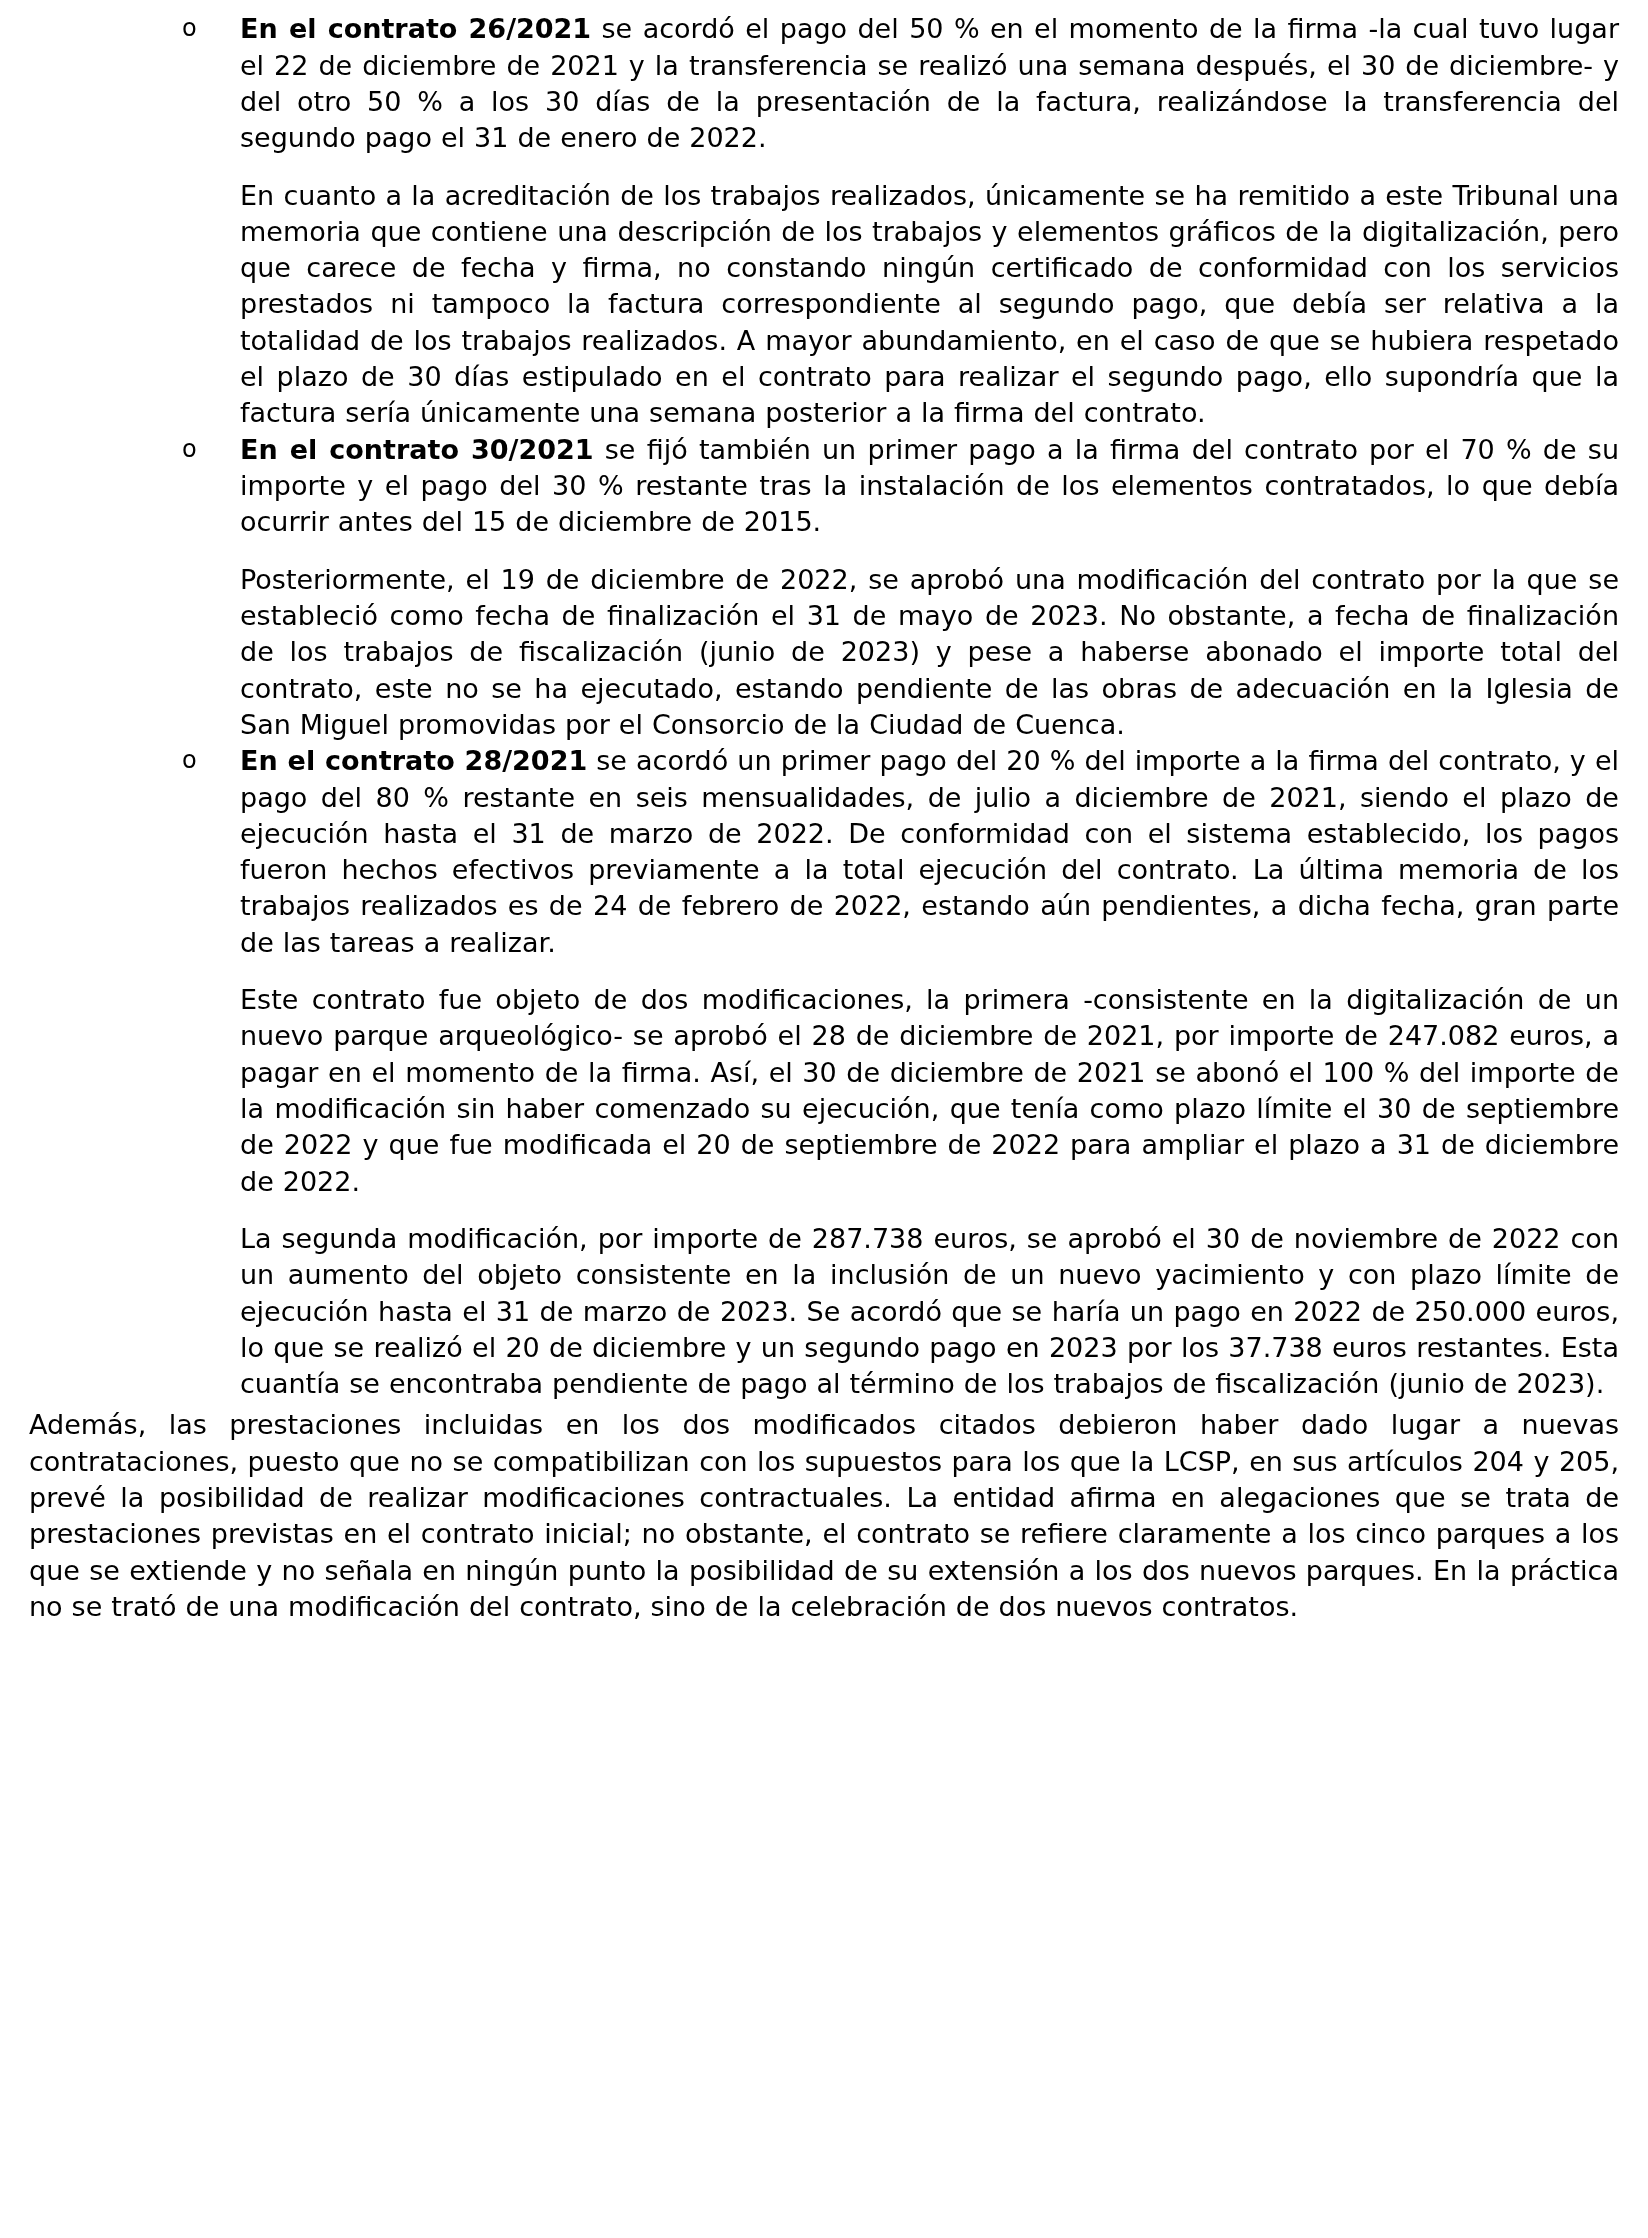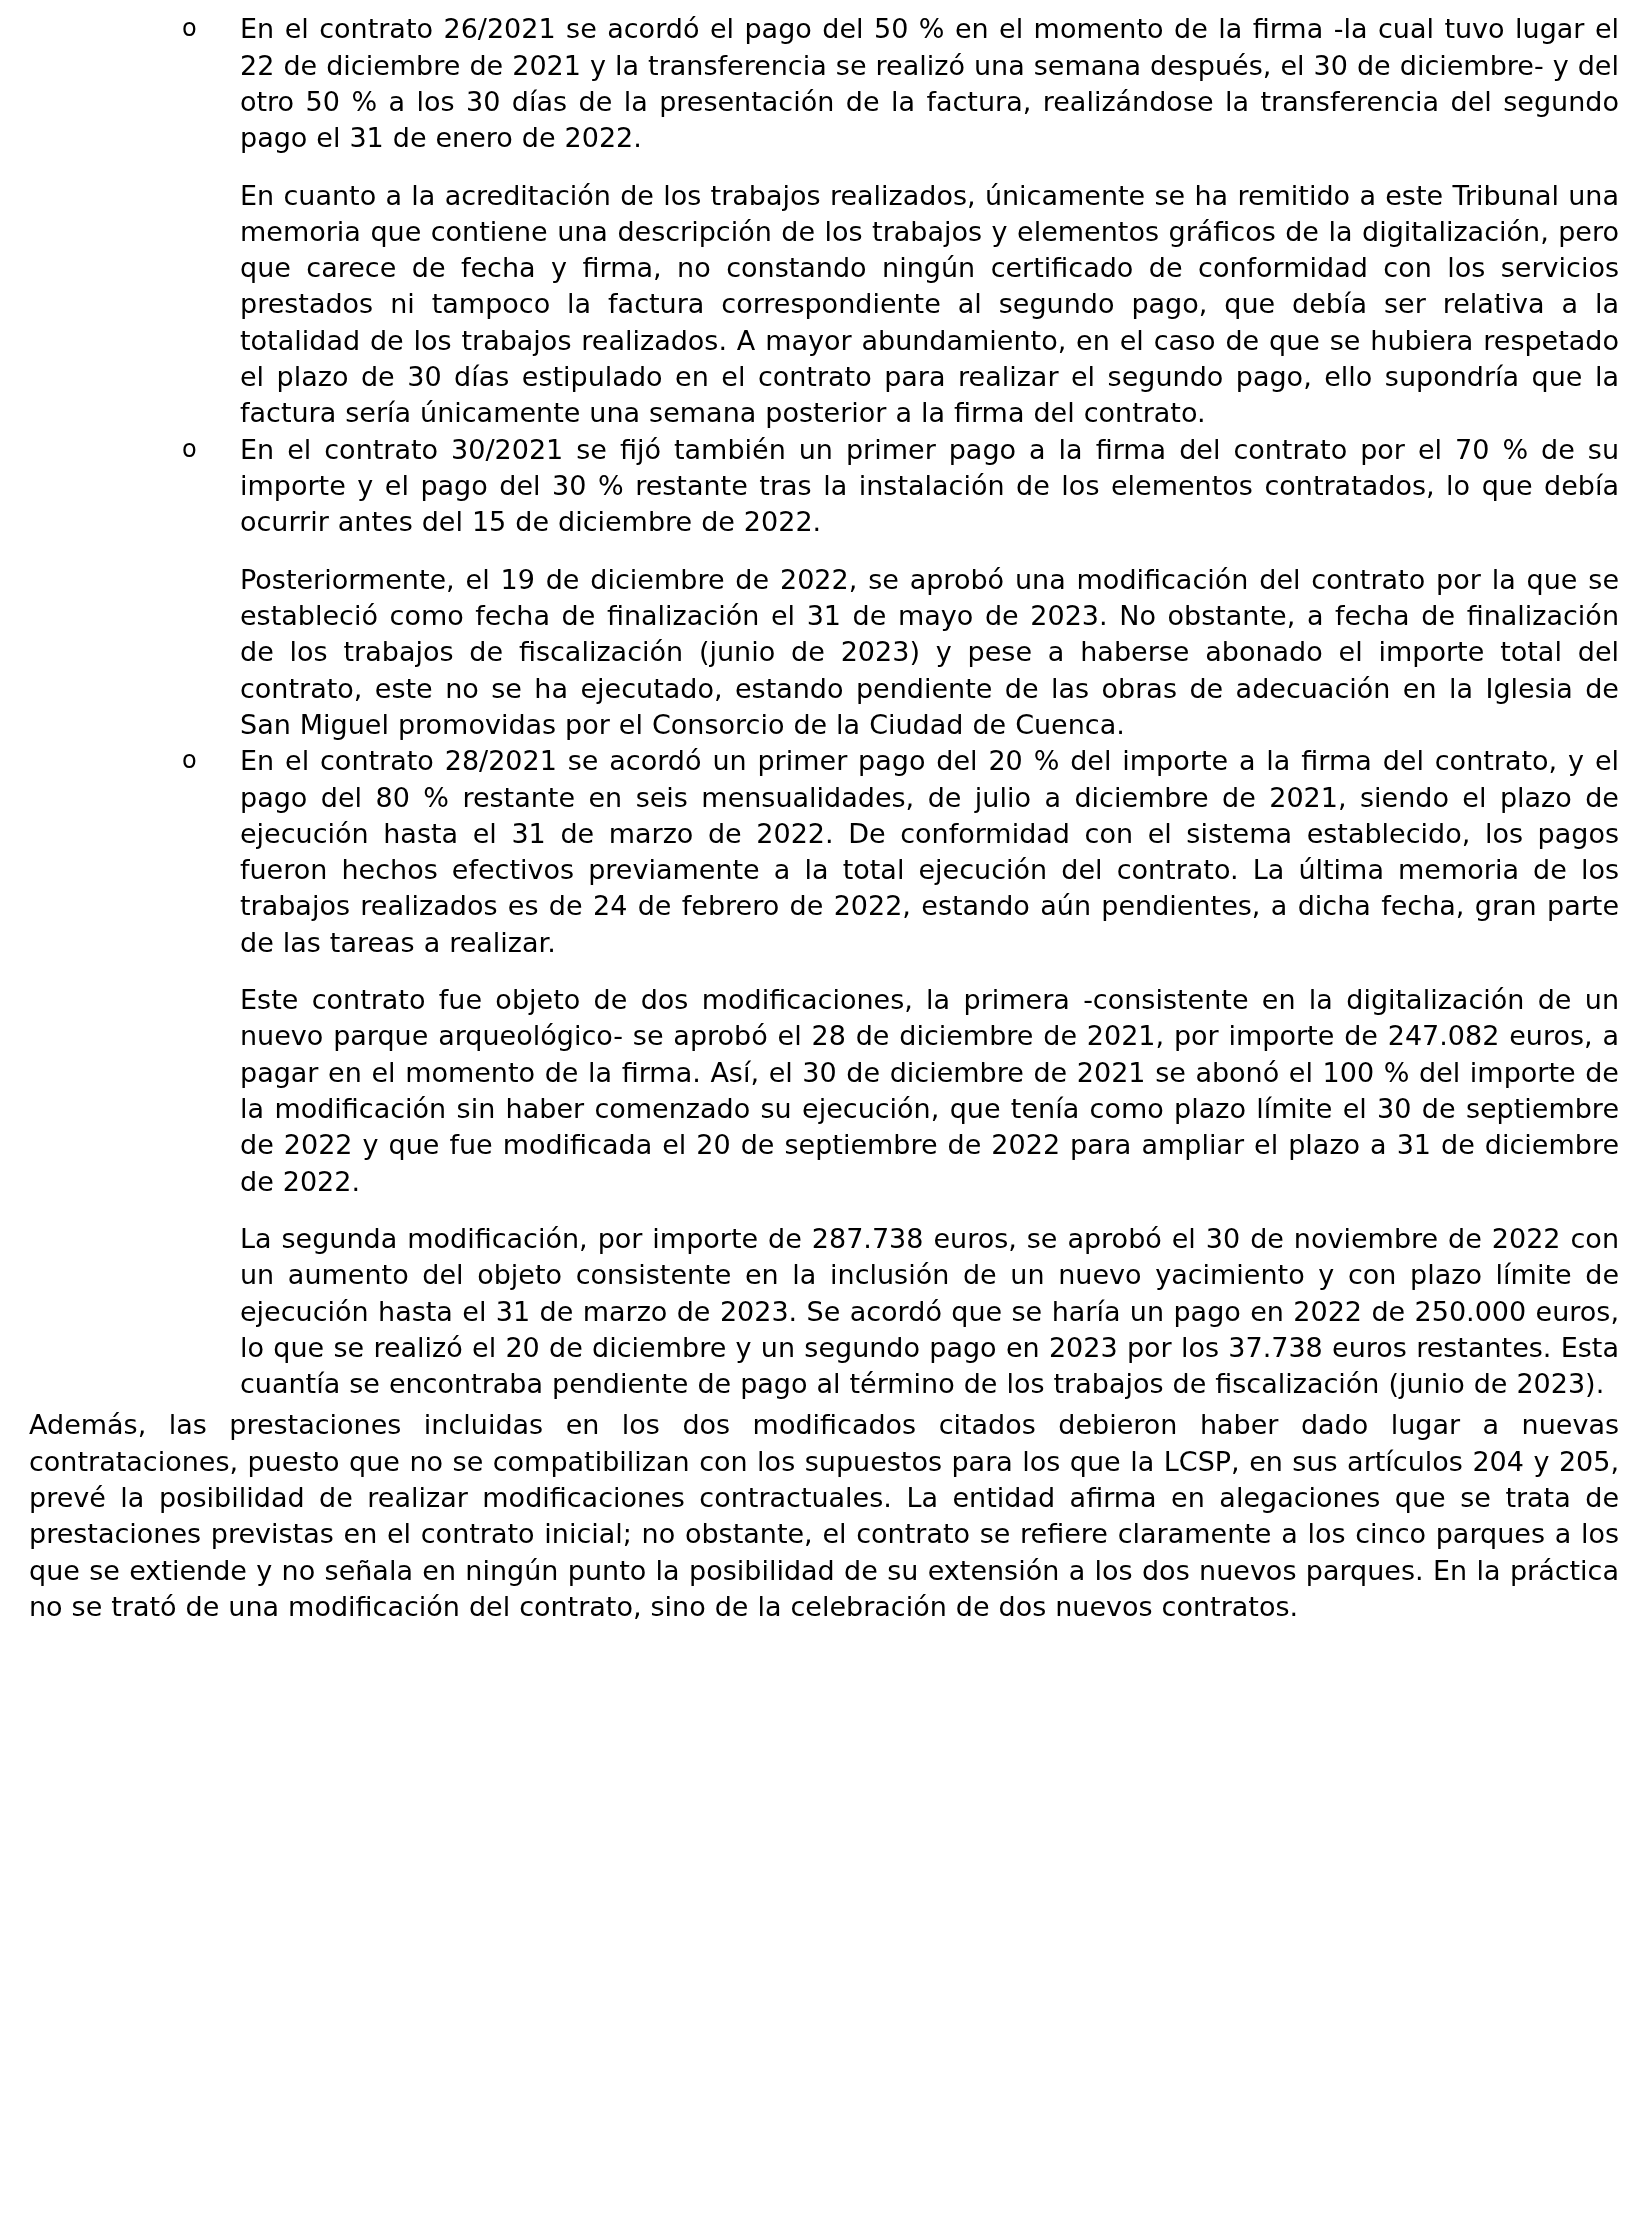--- a/index.html
+++ b/index.html
@@ -46,40 +46,40 @@
   .bullet-block p.para:first-child {
     margin-bottom: 21px;
   }
   .bullet-block {
     margin-bottom: 0;
   }
   .full-width p.para {
     margin-bottom: 0;
   }
   b, .bold {
-    font-weight: normal;
+    font-weight: bold;
   }
   .closing {
     margin-top: 4.8px;
   }
 </style>
 </head>
 <body>
 
 <div class="page">
 
   <div class="bullet-block">
     <span class="bullet-marker">o</span>
     <p class="para"><b>En el contrato 26/2021</b><span> se acordó el pago del 50 % en el momento de la firma -la cual tuvo lugar el 22 de diciembre de 2021 y la transferencia se realizó una semana después, el 30 de diciembre- y del otro 50 % a los 30 días de la presentación de la factura, realizándose la transferencia del segundo pago el 31 de enero de 2022.</span></p>
     <p class="para">En cuanto a la acreditación de los trabajos realizados, únicamente se ha remitido a este Tribunal una memoria que contiene una descripción de los trabajos y elementos gráficos de la digitalización, pero que carece de fecha y firma, no constando ningún certificado de conformidad con los servicios prestados ni tampoco la factura correspondiente al segundo pago, que debía ser relativa a la totalidad de los trabajos realizados. A mayor abundamiento, en el caso de que se hubiera respetado el plazo de 30 días estipulado en el contrato para realizar el segundo pago, ello supondría que la factura sería únicamente una semana posterior a la firma del contrato.</p>
   </div>
 
   <div class="bullet-block">
     <span class="bullet-marker">o</span>
-    <p class="para"><b>En el contrato 30/2021</b><span> se fijó también un primer pago a la firma del contrato por el 70 % de su importe y el pago del 30 % restante tras la instalación de los elementos contratados, lo que debía ocurrir antes del 15 de diciembre de 2022.</span></p>
+    <p class="para"><b>En el contrato 30/2021</b><span> se fijó también un primer pago a la firma del contrato por el 70 % de su importe y el pago del 30 % restante tras la instalación de los elementos contratados, lo que debía ocurrir antes del 15 de diciembre de 2015.</span></p>
     <p class="para">Posteriormente, el 19 de diciembre de 2022, se aprobó una modificación del contrato por la que se estableció como fecha de finalización el 31 de mayo de 2023. No obstante, a fecha de finalización de los trabajos de fiscalización (junio de 2023) y pese a haberse abonado el importe total del contrato, este no se ha ejecutado, estando pendiente de las obras de adecuación en la Iglesia de San Miguel promovidas por el Consorcio de la Ciudad de Cuenca.</p>
   </div>
 
   <div class="bullet-block">
     <span class="bullet-marker">o</span>
     <p class="para"><b>En el contrato 28/2021</b><span> se acordó un primer pago del 20 % del importe a la firma del contrato, y el pago del 80 % restante en seis mensualidades, de julio a diciembre de 2021, siendo el plazo de ejecución hasta el 31 de marzo de 2022. De conformidad con el sistema establecido, los pagos fueron hechos efectivos previamente a la total ejecución del contrato. La última memoria de los trabajos realizados es de 24 de febrero de 2022, estando aún pendientes, a dicha fecha, gran parte de las tareas a realizar.</span></p>
     <p class="para">Este contrato fue objeto de dos modificaciones, la primera -consistente en la digitalización de un nuevo parque arqueológico- se aprobó el 28 de diciembre de 2021, por importe de 247.082 euros, a pagar en el momento de la firma. Así, el 30 de diciembre de 2021 se abonó el 100 % del importe de la modificación sin haber comenzado su ejecución, que tenía como plazo límite el 30 de septiembre de 2022 y que fue modificada el 20 de septiembre de 2022 para ampliar el plazo a 31 de diciembre de 2022.</p>
     <p class="para">La segunda modificación, por importe de 287.738 euros, se aprobó el 30 de noviembre de 2022 con un aumento del objeto consistente en la inclusión de un nuevo yacimiento y con plazo límite de ejecución hasta el 31 de marzo de 2023. Se acordó que se haría un pago en 2022 de 250.000 euros, lo que se realizó el 20 de diciembre y un segundo pago en 2023 por los 37.738 euros restantes. Esta cuantía se encontraba pendiente de pago al término de los trabajos de fiscalización (junio de 2023).</p>
   </div>
 

